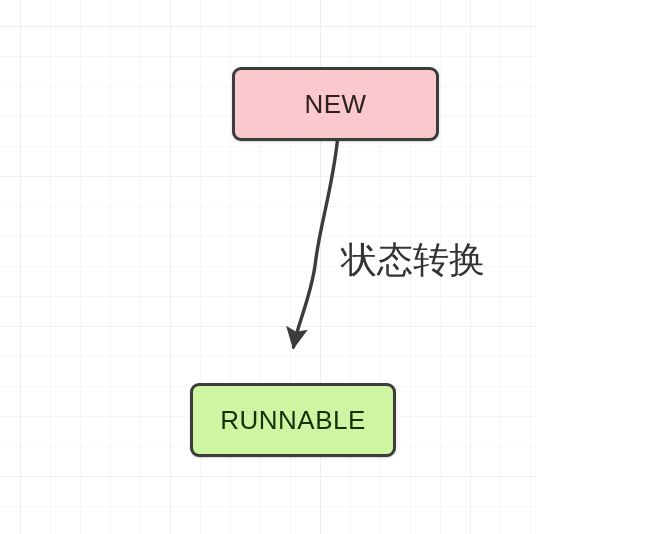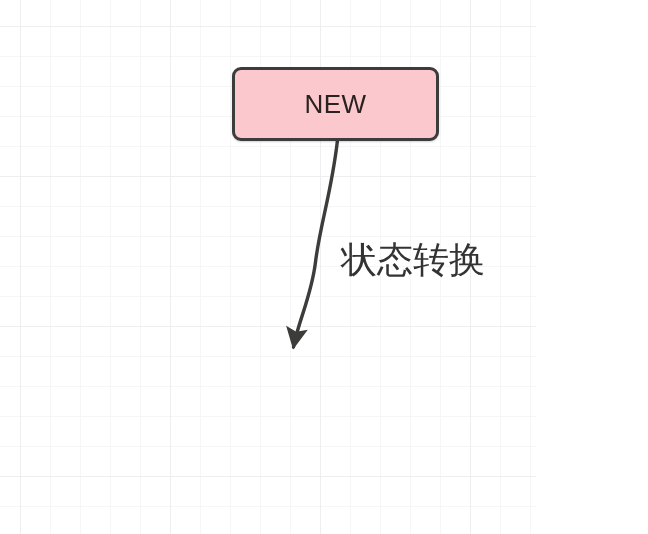--- a/index.html
+++ b/index.html
@@ -95,16 +95,19 @@
         <path d="M 0.6 0.6 L 11.4 6 L 0.6 11.4 L 2.6 6 Z" fill="#3c3c3a"></path>
       </marker>
     </defs>
     <path d="M 337.5 140 C 332 190, 320 225, 315.5 262 C 311.5 296, 298 322, 293.5 347" fill="none" stroke="#3c3c3a" stroke-width="3.4" stroke-linecap="round" marker-end="url(#arrow-solid)"></path>
   </svg>
 
   <div class="node" id="node-new">
     <span class="node-label">NEW</span>
   </div>
 
+  <div class="node" id="node-runnable">
+    <span class="node-label">RUNNABLE</span>
+  </div>
 
   <div class="edge-label">状态转换</div>
 
 </div>
 
 </body></html>

